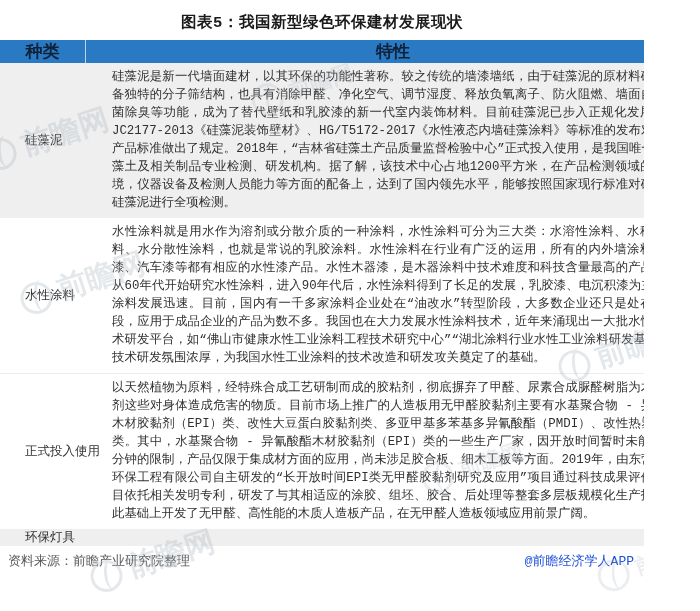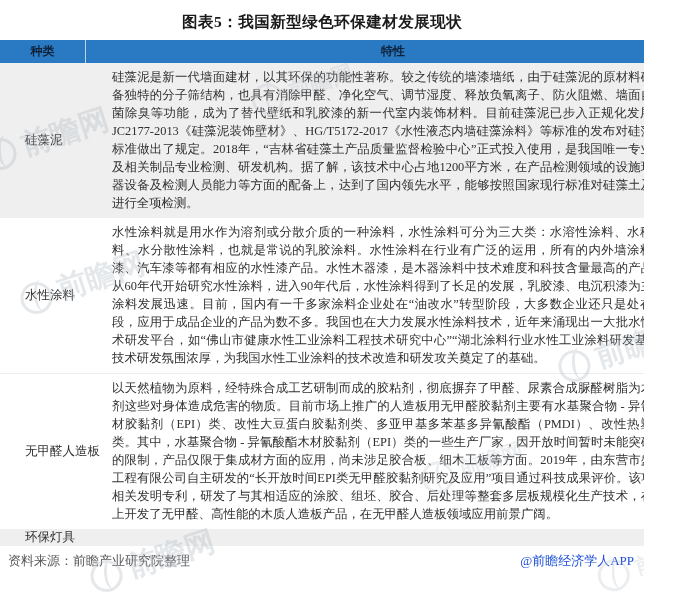--- a/index.html
+++ b/index.html
@@ -1,30 +1,30 @@
 <!DOCTYPE html>
 <html><head>
 <meta charset="utf-8">
 <style>
   html,body { margin:0; padding:0; background:#ffffff; }
   .page {
     position:relative; width:644px; height:611px; overflow:hidden;
-    background:#ffffff; font-family:Liberation Serif, serif;
+    background:#ffffff; font-family:Liberation Mono, monospace;
     color:#333333;
   }
   .title {
     height:36px; display:flex; align-items:center; justify-content:center;
     font-size:15.5px; font-weight:bold; color:#1a1a1a; padding-top:4px;
     letter-spacing:0.5px;
   }
   .table { width:700px; }
   .thead { display:flex; background:#2a79c3; height:23px; }
   .th {
     display:flex; align-items:center; justify-content:center;
-    font-size:12px; font-weight:bold; color:#10223a;
+    font-size:17px; font-weight:bold; color:#10223a;
   }
   .th-type { width:85px; border-right:1px solid #bcd4ea; }
   .th-feat { flex:1; }
   .t-row { display:flex; }
   .t-row.gray { background:#efefef; }
   .t-row.white { background:#ffffff; }
   .t-row.sep { border-top:1px solid #ececec; }
   .td-type {
     width:85px; display:flex; align-items:center;
     padding-left:9px; box-sizing:border-box;
@@ -77,21 +77,21 @@
       <div class="td-type">硅藻泥</div>
       <div class="td-feat">硅藻泥是新一代墙面建材，以其环保的功能性著称。较之传统的墙漆墙纸，由于硅藻泥的原材料硅藻土具备独特的分子筛结构，也具有消除甲醛、净化空气、调节湿度、释放负氧离子、防火阻燃、墙面自洁、杀菌除臭等功能，成为了替代壁纸和乳胶漆的新一代室内装饰材料。目前硅藻泥已步入正规化发展路径。JC2177-2013《硅藻泥装饰壁材》、HG/T5172-2017《水性液态内墙硅藻涂料》等标准的发布对硅藻泥产品标准做出了规定。2018年，“吉林省硅藻土产品质量监督检验中心”正式投入使用，是我国唯一专业硅藻土及相关制品专业检测、研发机构。据了解，该技术中心占地1200平方米，在产品检测领域的设施环境，仪器设备及检测人员能力等方面的配备上，达到了国内领先水平，能够按照国家现行标准对硅藻土及硅藻泥进行全项检测。</div>
     </div>
 
     <div class="t-row white">
       <div class="td-type">水性涂料</div>
       <div class="td-feat">水性涂料就是用水作为溶剂或分散介质的一种涂料，水性涂料可分为三大类：水溶性涂料、水稀释性涂料、水分散性涂料，也就是常说的乳胶涂料。水性涂料在行业有广泛的运用，所有的内外墙涂料、金属漆、汽车漆等都有相应的水性漆产品。水性木器漆，是木器涂料中技术难度和科技含量最高的产品。国内从60年代开始研究水性涂料，进入90年代后，水性涂料得到了长足的发展，乳胶漆、电沉积漆为主的水性涂料发展迅速。目前，国内有一千多家涂料企业处在“油改水”转型阶段，大多数企业还只是处在研发阶段，应用于成品企业的产品为数不多。我国也在大力发展水性涂料技术，近年来涌现出一大批水性涂料技术研发平台，如“佛山市健康水性工业涂料工程技术研究中心”“湖北涂料行业水性工业涂料研发基地”等，技术研发氛围浓厚，为我国水性工业涂料的技术改造和研发攻关奠定了的基础。</div>
     </div>
 
     <div class="t-row white sep">
-      <div class="td-type">无甲醛人造板</div>
+      <div class="td-type">正式投入使用</div>
       <div class="td-feat">以天然植物为原料，经特殊合成工艺研制而成的胶粘剂，彻底摒弃了甲醛、尿素合成脲醛树脂为木材胶粘剂这些对身体造成危害的物质。目前市场上推广的人造板用无甲醛胶黏剂主要有水基聚合物 - 异氰酸酯木材胶黏剂（EPI）类、改性大豆蛋白胶黏剂类、多亚甲基多苯基多异氰酸酯（PMDI）、改性热塑性薄膜类。其中，水基聚合物 - 异氰酸酯木材胶黏剂（EPI）类的一些生产厂家，因开放时间暂时未能突破20分钟的限制，产品仅限于集成材方面的应用，尚未涉足胶合板、细木工板等方面。2019年，由东营市盛基环保工程有限公司自主研发的“长开放时间EPI类无甲醛胶黏剂研究及应用”项目通过科技成果评价。该项目依托相关发明专利，研发了与其相适应的涂胶、组坯、胶合、后处理等整套多层板规模化生产技术，在此基础上开发了无甲醛、高性能的木质人造板产品，在无甲醛人造板领域应用前景广阔。</div>
     </div>
 
     <div class="t-row gray">
       <div class="td-type">环保灯具</div>
     </div>
   </div>
 
   <div class="footer">
     <span class="footer-source">资料来源：前瞻产业研究院整理</span>

